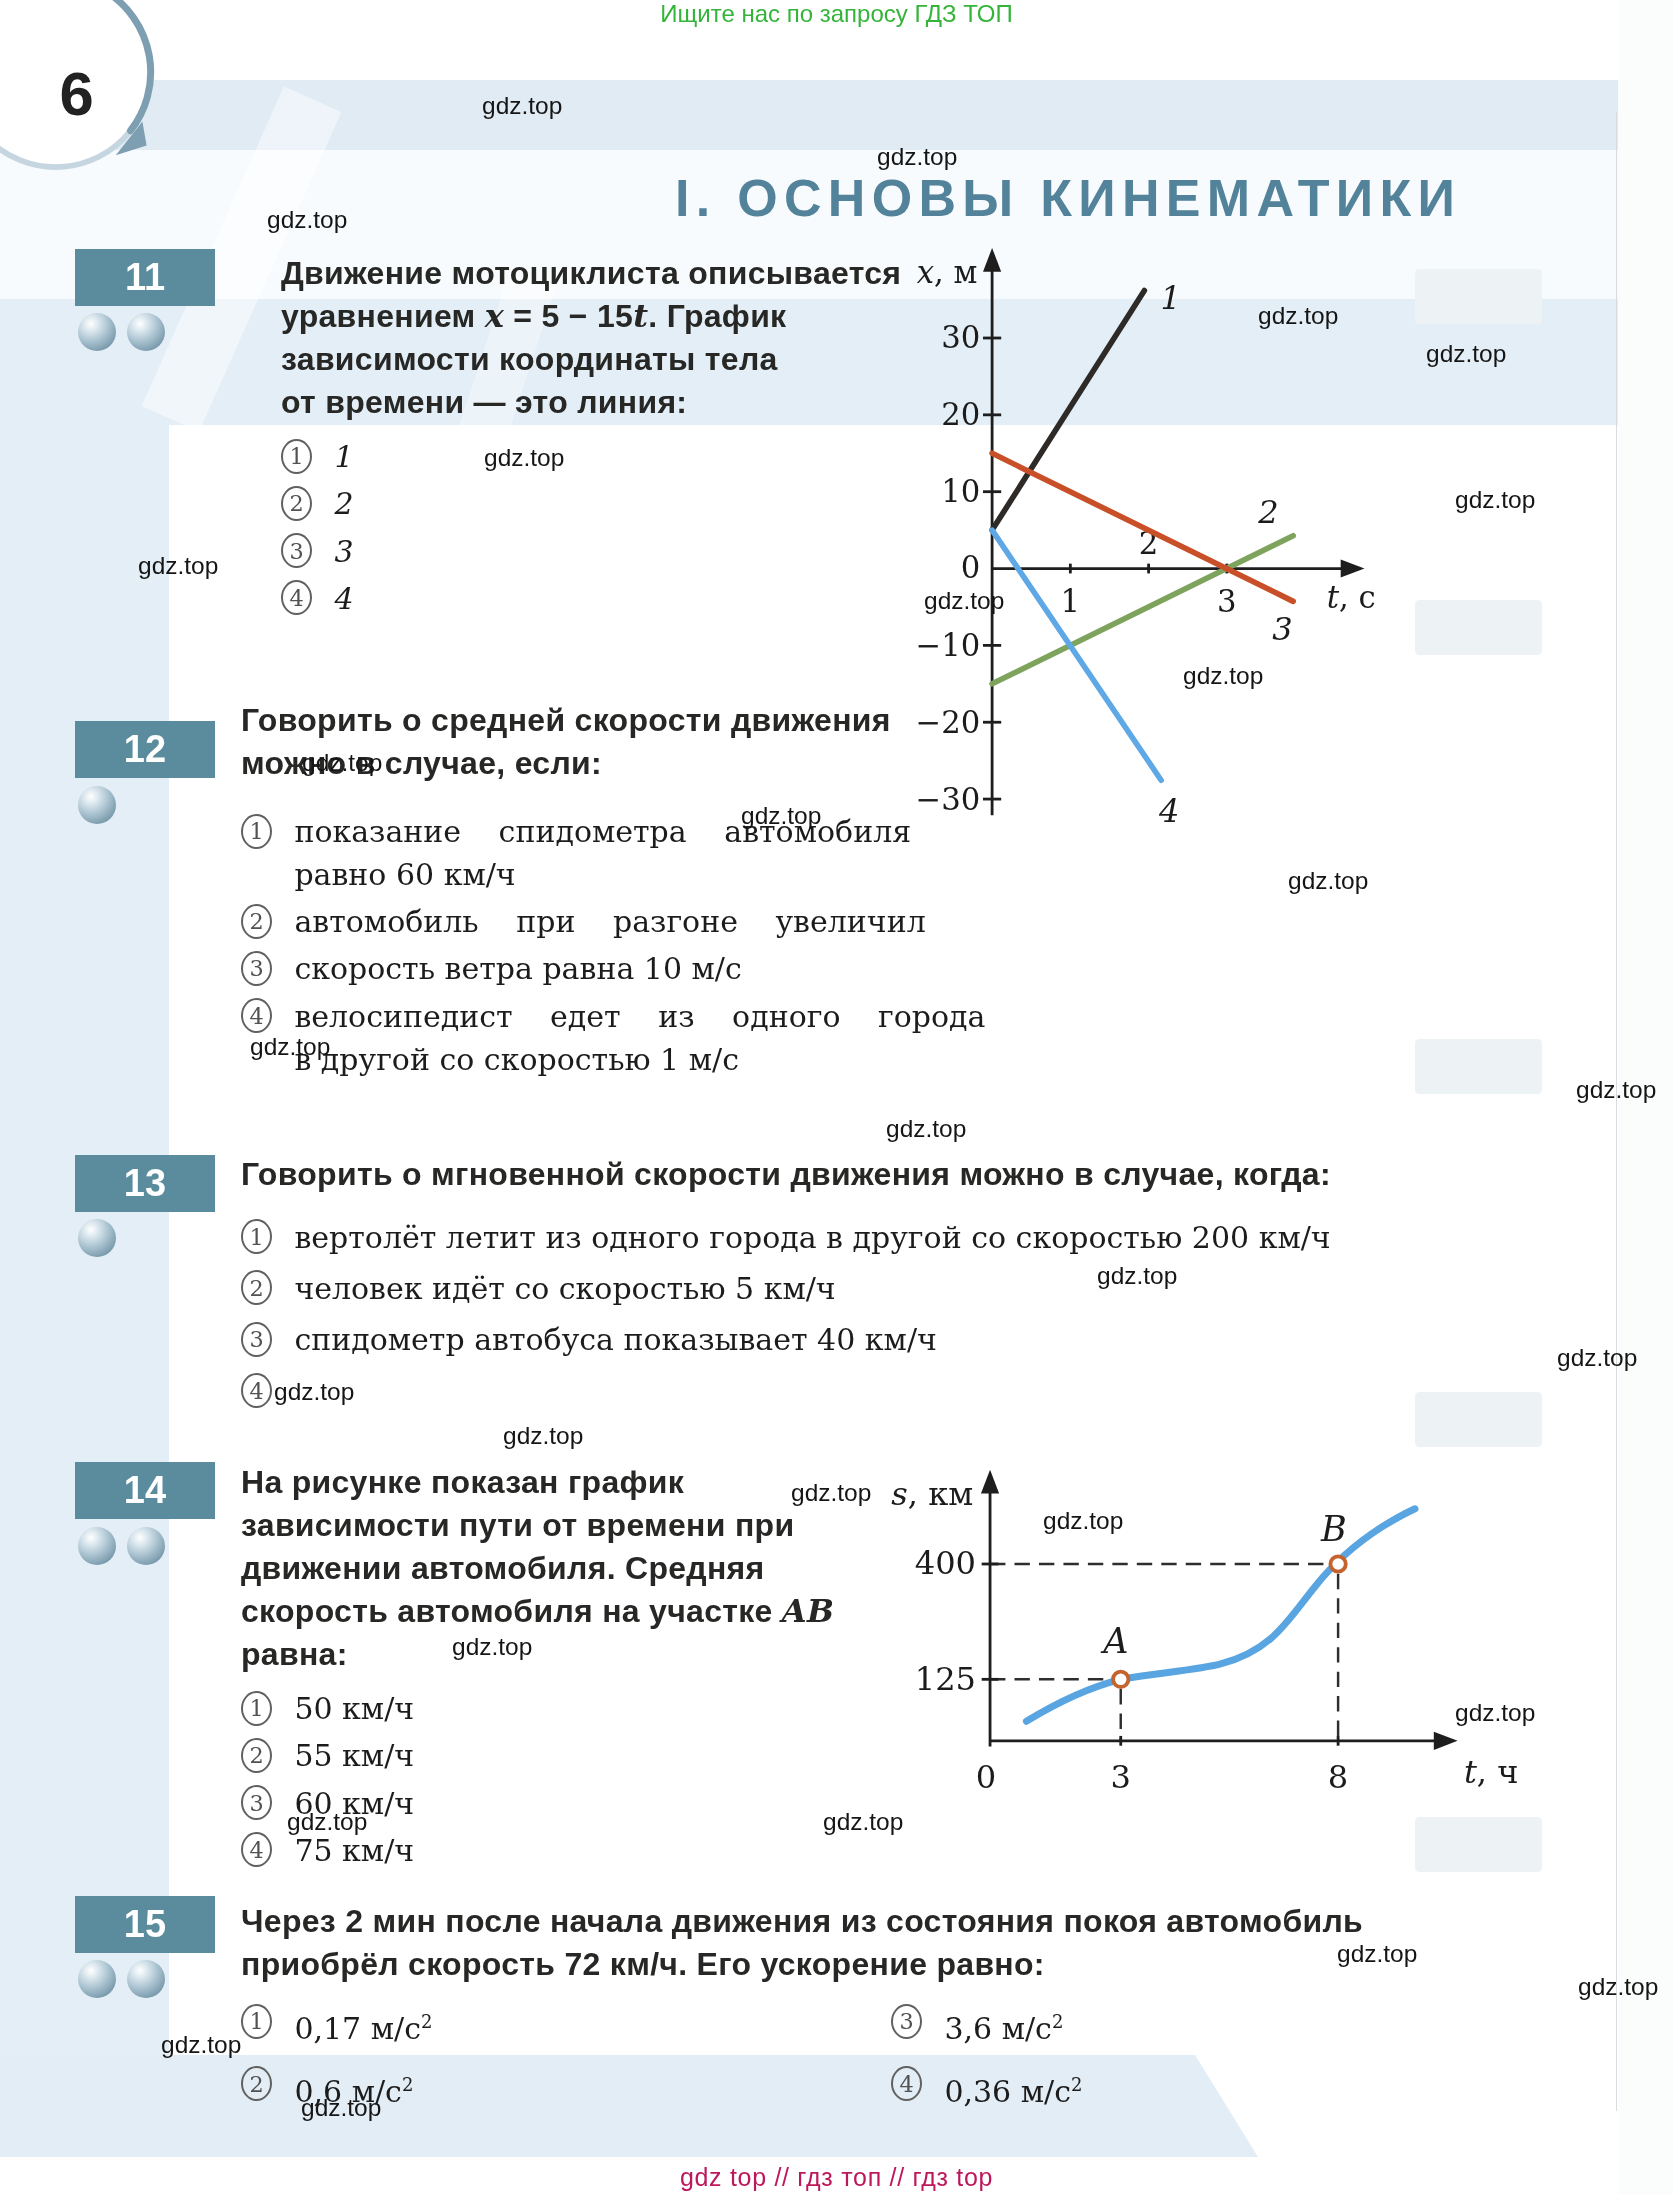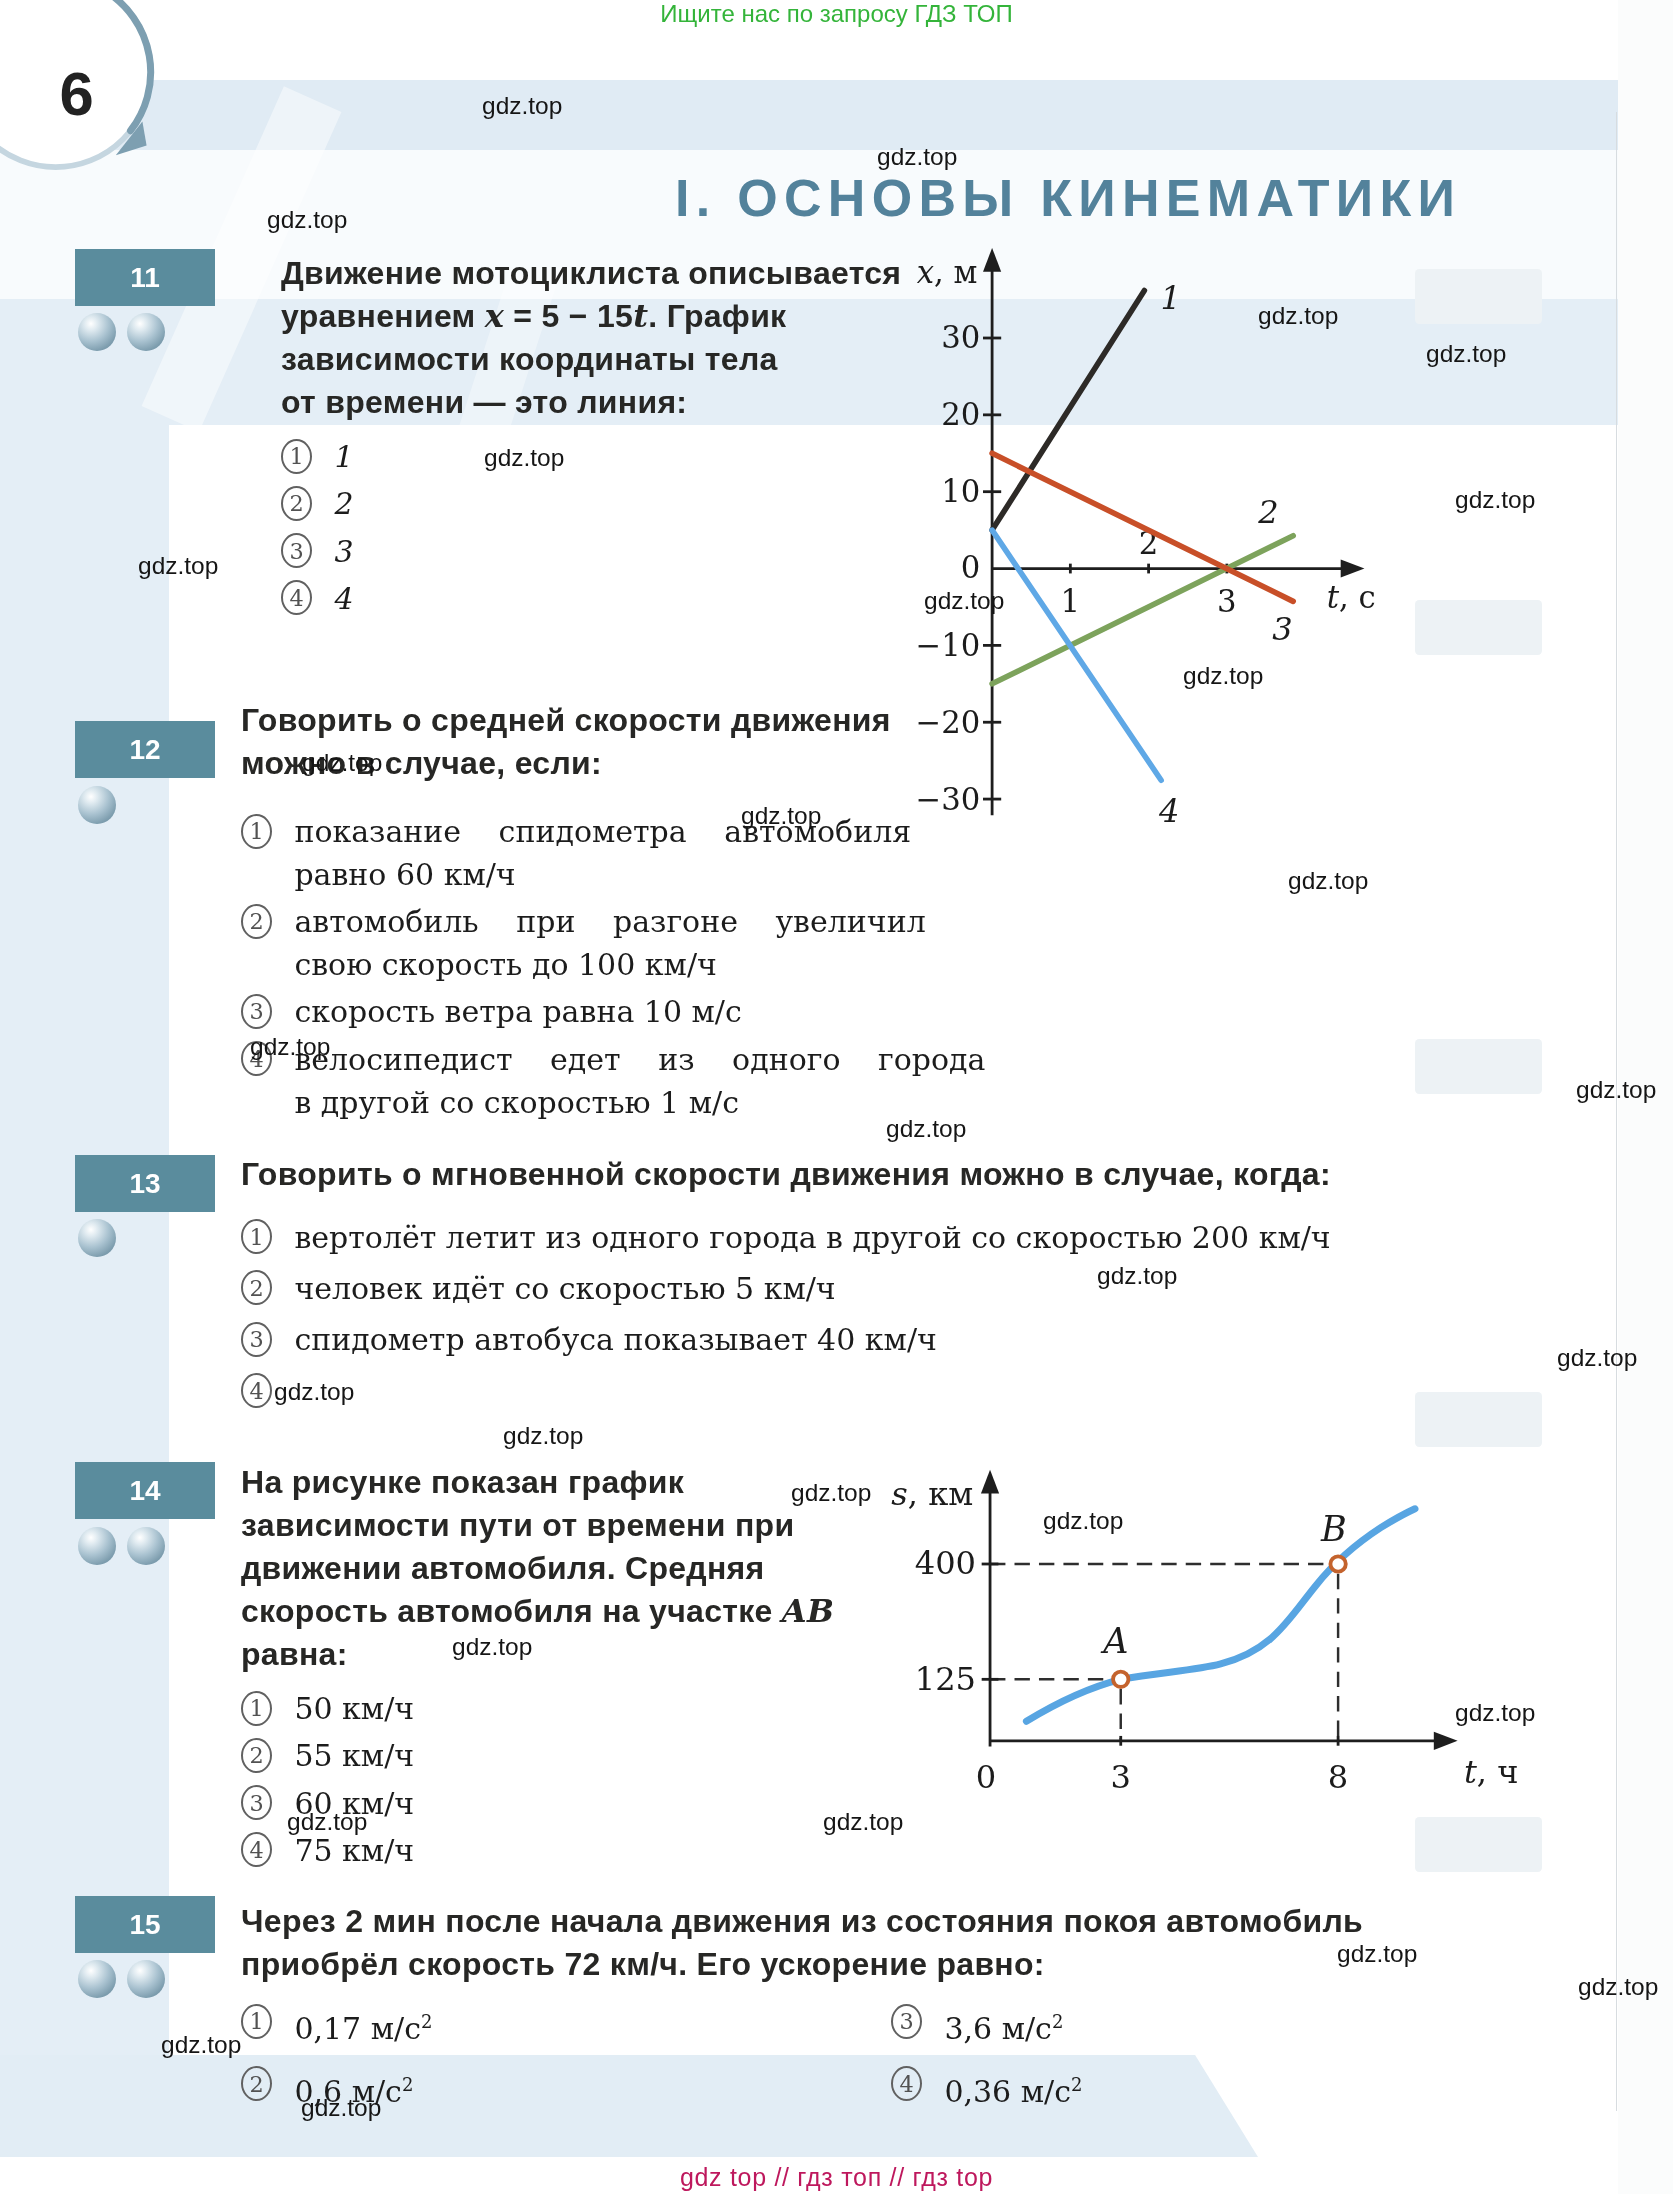--- a/index.html
+++ b/index.html
@@ -13,21 +13,21 @@
   .wm{position:absolute;z-index:7;font-family:"Liberation Sans",sans-serif;
       font-size:24.5px;color:#151515;white-space:nowrap;}
   
   .banner{position:absolute;z-index:8;top:0;left:50%;transform:translateX(-50%);
       font-size:24px;color:#34b43a;white-space:nowrap;}
   
   .chapter{position:absolute;z-index:3;left:675px;top:168px;width:853px;
       font-weight:700;font-size:52px;letter-spacing:6.3px;color:#53829b;white-space:nowrap;}
   
   .badge{position:absolute;z-index:3;left:75px;width:140px;height:57px;
-      background:#5a8c9d;color:#ffffff;font-weight:700;font-size:28px;
+      background:#5a8c9d;color:#ffffff;font-weight:700;font-size:38px;
       display:flex;align-items:center;justify-content:center;}
   
   .dot{position:absolute;z-index:3;width:38px;height:38px;border-radius:50%;
       background:radial-gradient(circle at 34% 28%, #ffffff 0%, #dfeaf0 18%, #a9c2d0 48%, #7d9dae 75%, #6b8d9f 100%);}
   
   .prob{position:absolute;z-index:3;}
   .ptitle{font-weight:700;font-size:32px;line-height:43px;color:#272725;letter-spacing:0.3px;white-space:nowrap;}
   .serifit{font-family:"DejaVu Serif","Liberation Serif",serif;font-style:italic;font-weight:700;}
   .opts{margin-top:11.2px;}
   .opt{display:flex;align-items:flex-start;column-gap:22.4px;margin-bottom:4.2px;}
@@ -170,21 +170,20 @@
       <span class="circ">1</span>
       <span class="optxt">
           <div class="wide">показание спидометра автомобиля</div>
           <div>равно 60 км/ч</div>
         </span>
     </div>
     <div class="opt">
       <span class="circ">2</span>
       <span class="optxt">
           <div class="wide">автомобиль при разгоне увеличил</div>
-          <div>свою скорость до 100 км/ч</div>
         </span>
     </div>
     <div class="opt">
       <span class="circ">3</span>
       <span class="optxt">
           <div>скорость ветра равна 10 м/с</div>
         </span>
     </div>
     <div class="opt">
       <span class="circ">4</span>

